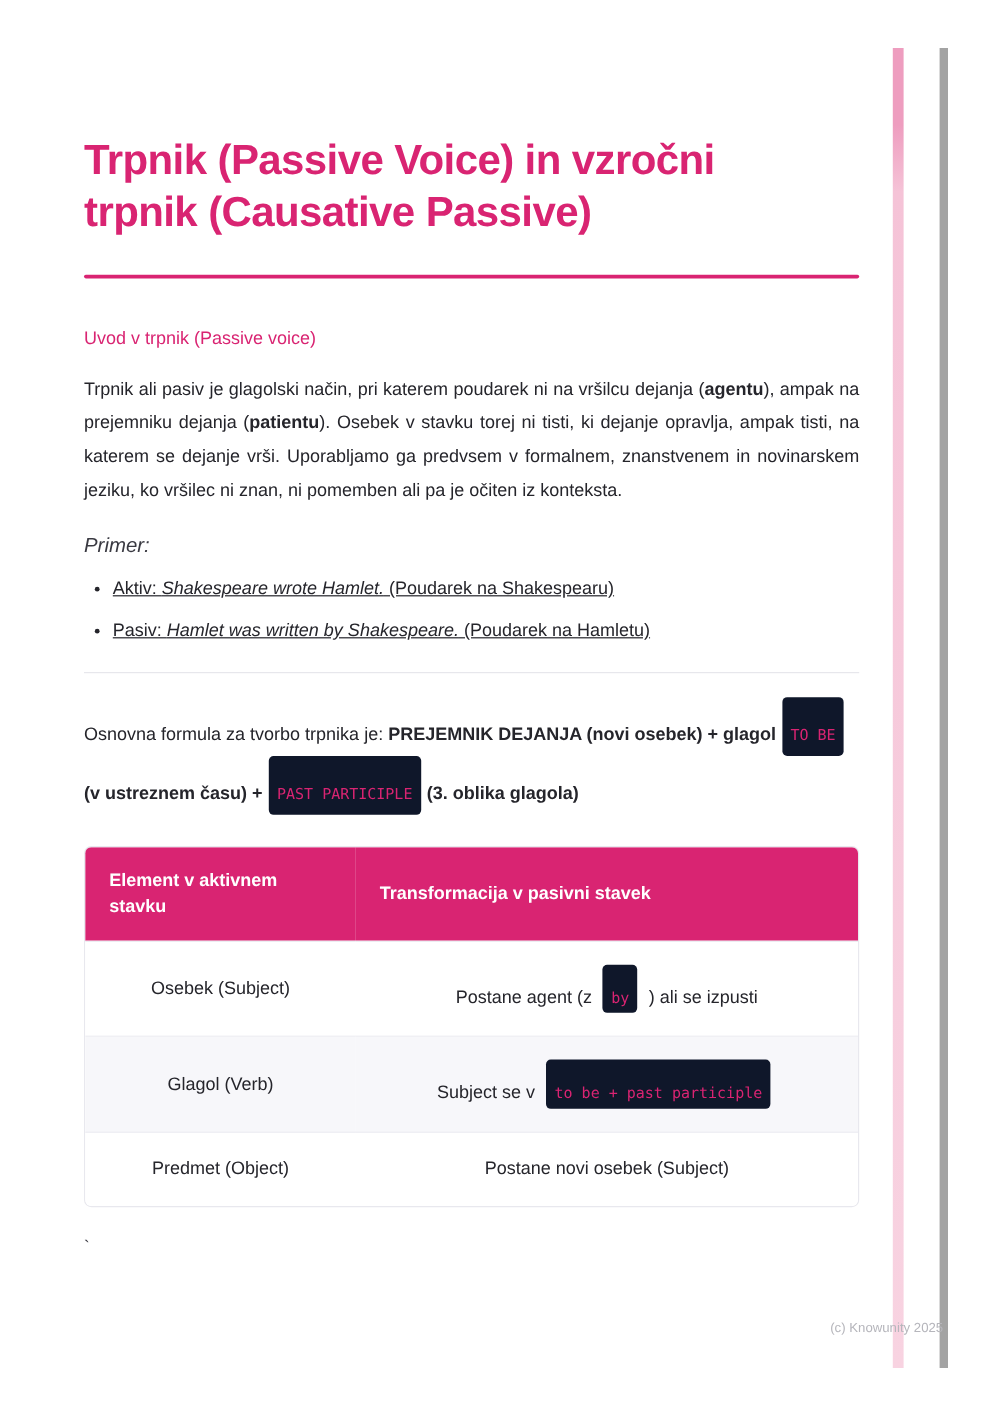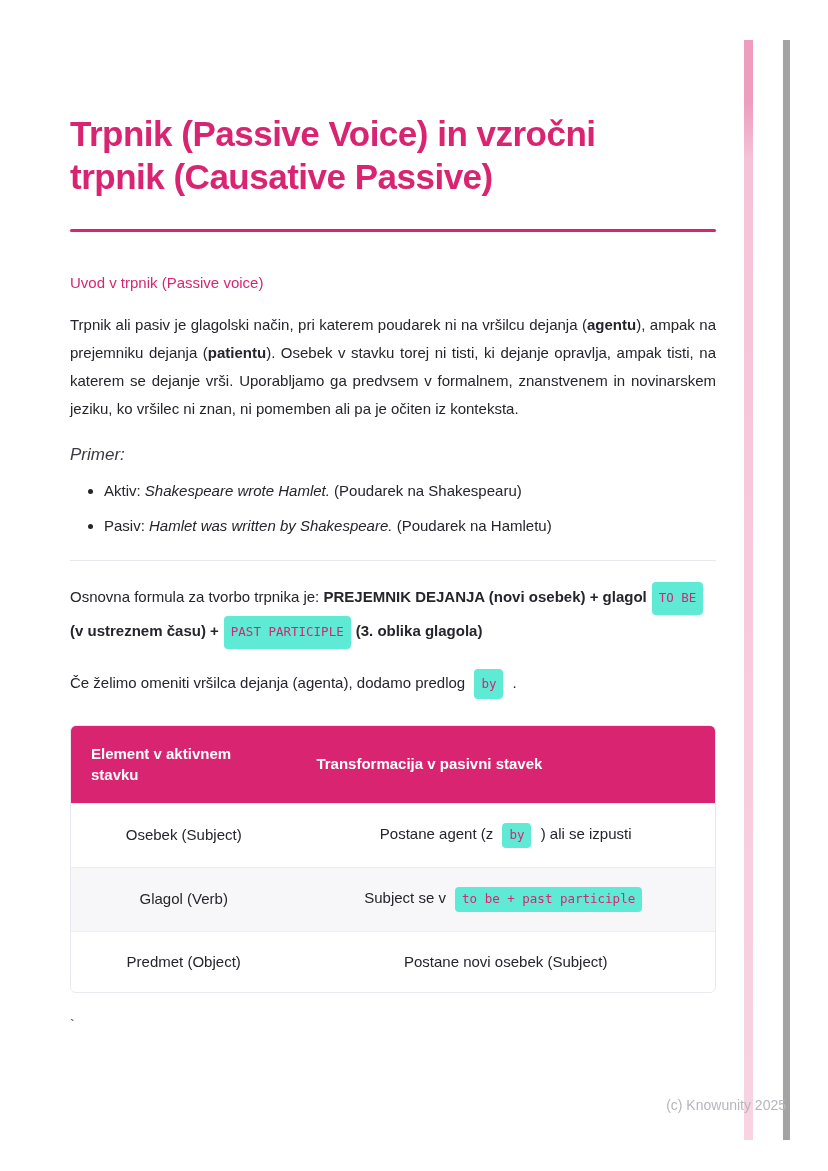--- a/index.html
+++ b/index.html
@@ -19,43 +19,43 @@
 
   .rule { margin-top:30px; height:3.5px; background:#d92472; border-radius:2px; }
 
   h2.section { margin-top:42px; font-size:15px; font-weight:400; color:#d92472; }
 
   p.body { margin-top:20px; font-size:15px; line-height:1.87; color:#25252b; }
   p.justify { text-align:justify; }
   p.primer { margin-top:22px; font-size:17px; font-style:italic; color:#3a3a42; }
 
   ul.examples { margin-top:14px; padding-left:24px; }
-  ul.examples li { font-size:15px; line-height:1.6; margin:11px 10px; }
+  ul.examples li { font-size:15px; line-height:1.6; margin:11px 0;text-decoration:underline; }
 
   hr.soft { margin-top:22px; border:none; border-top:1px solid #e7e7ec; }
 
   .chip { display:inline-block; font-family:"DejaVu Sans Mono", monospace;
-    font-size:12.5px; color:#d92472; background:#5eead4; border-radius:4px;
-    padding:3px 7px 3px; margin:0 5px; white-space:nowrap; vertical-align:baseline; }
+    font-size:12.5px; color:#d92472; background:#0f172a; border-radius:4px;
+    padding:19px 7px 3px; margin:0 5px; white-space:nowrap; vertical-align:baseline; }
 
   p.formula { line-height:2.15; }
   strong { font-weight:700; }
 
   .table-wrap { margin-top:26px; border:1px solid #e8e8ee; border-radius:6px; overflow:hidden; }
   table.tbl { width:100%; border-collapse:collapse; font-size:15px; }
   table.tbl th { background:#d92472; color:#ffffff; font-weight:700; text-align:left;
     padding:17px 20px; line-height:1.45; vertical-align:middle; }
   table.tbl th:first-child { width:35%; }
   table.tbl td { padding:19px 20px; vertical-align:middle; border-top:1px solid #ededf2;
     background:#ffffff; line-height:1.5;text-align:center; }
   table.tbl tr.even td { background:#f7f7fa; }
 
   .stray { margin-top:24px; font-size:14px; color:#3a3a42; }
 
-  .footer { position:absolute; right:42px; bottom:58px; font-size:14px; color:#b6b6bc;margin-top:13px; }
+  .footer { position:absolute; right:42px; bottom:58px; font-size:11px; color:#b6b6bc;margin-top:13px; }
 </style>
 </head>
 <body>
 
 <div class="sheet">
   <div class="stripe"></div>
 
   <main class="content">
 
     <h1 class="title">Trpnik (Passive Voice) in vzročni trpnik (Causative Passive)</h1>
@@ -71,21 +71,20 @@
     <ul class="examples">
       <li><span>Aktiv: </span><em>Shakespeare wrote Hamlet.</em><span> (Poudarek na Shakespearu)</span></li>
       <li><span>Pasiv: </span><em>Hamlet was written by Shakespeare.</em><span> (Poudarek na Hamletu)</span></li>
     </ul>
 
     <hr class="soft">
 
 
     <p class="body formula"><span>Osnovna formula za tvorbo trpnika je: </span><strong>PREJEMNIK DEJANJA (novi osebek) + glagol</strong><code class="chip">TO BE</code><strong>(v ustreznem času) +</strong><code class="chip">PAST PARTICIPLE</code><strong>(3. oblika glagola)</strong></p>
 
-    <p class="body"><span>Če želimo omeniti vršilca dejanja (agenta), dodamo predlog </span><code class="chip">by</code><span> .</span></p>
 
     <div class="table-wrap">
       <table class="tbl">
         <thead>
           <tr>
             <th>Element v aktivnem stavku</th>
             <th>Transformacija v pasivni stavek</th>
           </tr>
         </thead>
         <tbody>

